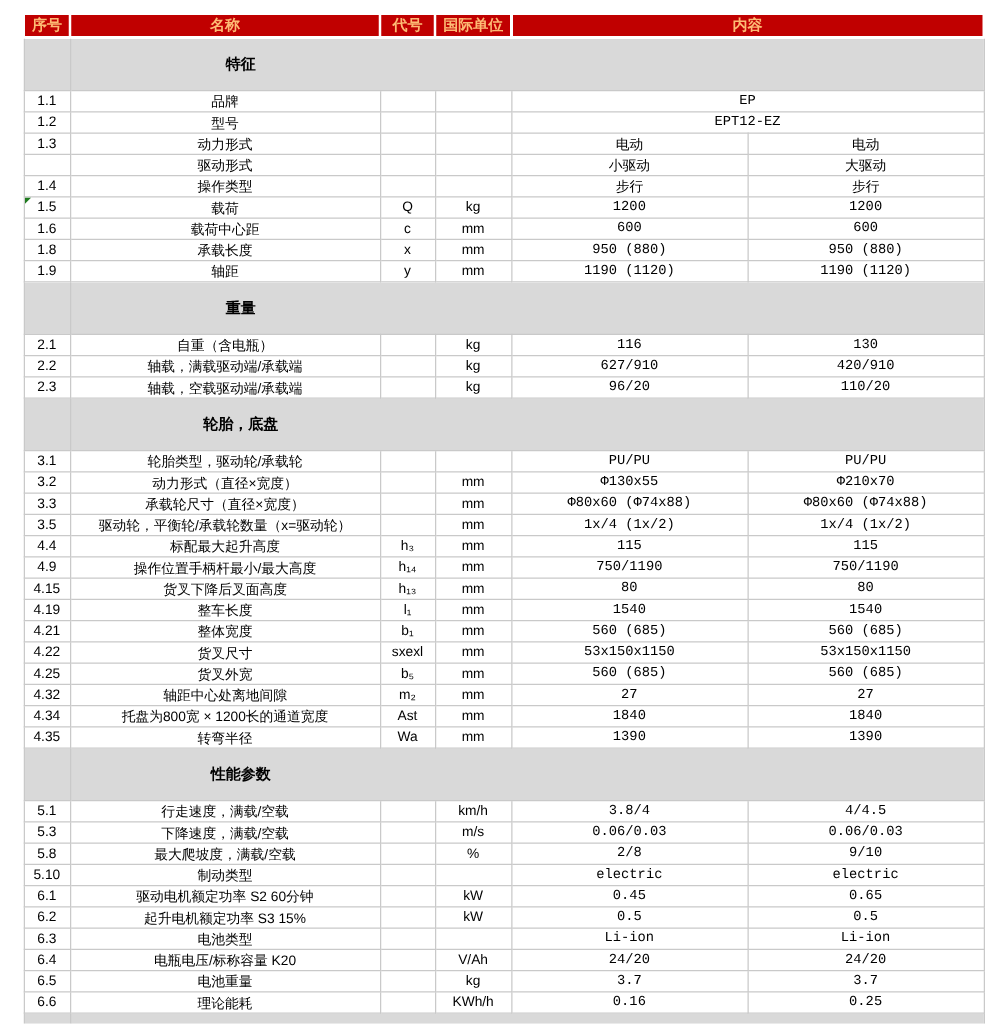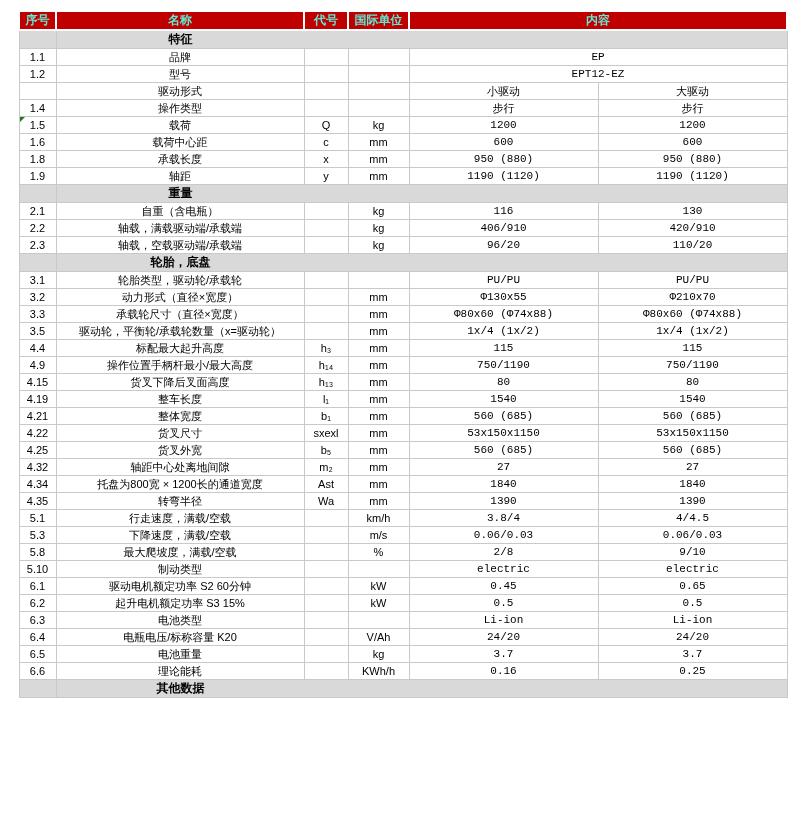--- a/index.html
+++ b/index.html
@@ -2,24 +2,24 @@
 <html><head>
 <meta charset="utf-8">
 <style>
   html,body{margin:0;padding:0;background:#fff;}
   .page{position:relative;width:800px;height:819px;background:#ffffff;overflow:hidden;
         font-family:"Liberation Sans","DejaVu Sans",sans-serif;}
   table.spec{position:absolute;left:18px;top:10px;width:768px;border-collapse:collapse;
         table-layout:fixed;font-size:11px;color:#000;}
   .spec td,.spec th{border:1px solid #c9c9c9;height:16px;padding:0 2px;text-align:center;
         overflow:hidden;white-space:nowrap;vertical-align:middle;}
-  .spec thead th{background:#C00000;color:#5eead4;border:2px solid #ffffff;
+  .spec thead th{background:#C00000;color:#fdba74;border:2px solid #ffffff;
         font-weight:bold;font-size:12px;height:17px;}
   tr.section td{background:#D9D9D9;}
-  td.section-merged{padding:0;text-align:left;}
+  td.section-merged{padding:12px;text-align:left;}
   .section-label{display:block;width:248px;text-align:center;font-weight:bold;font-size:12px;}
   td.val{font-family:"Liberation Mono","DejaVu Sans Mono",monospace;font-size:11px;}
   td.no-cell{position:relative;}
   .flag{position:absolute;left:0;top:0;width:0;height:0;
         border-top:5px solid #1e7b1e;border-right:5px solid transparent;}
   td.code-cell{font-family:"Liberation Sans","DejaVu Sans",sans-serif;}
 </style>
 </head>
 <body>
 
@@ -57,20 +57,28 @@
           <td class="val" colspan="2">EP</td>
         </tr>
         <tr>
           <td class="no-cell">1.2</td>
           <td>型号</td>
           <td class="code-cell"></td>
           <td></td>
           <td class="val" colspan="2">EPT12-EZ</td>
         </tr>
         <tr>
+          <td class="no-cell">1.3</td>
+          <td>动力形式</td>
+          <td class="code-cell"></td>
+          <td></td>
+          <td class="val">电动</td>
+          <td class="val">电动</td>
+        </tr>
+        <tr>
           <td class="no-cell"></td>
           <td>驱动形式</td>
           <td class="code-cell"></td>
           <td></td>
           <td class="val">小驱动</td>
           <td class="val">大驱动</td>
         </tr>
         <tr>
           <td class="no-cell">1.4</td>
           <td>操作类型</td>
@@ -123,21 +131,21 @@
           <td class="code-cell"></td>
           <td>kg</td>
           <td class="val">116</td>
           <td class="val">130</td>
         </tr>
         <tr>
           <td class="no-cell">2.2</td>
           <td>轴载，满载驱动端/承载端</td>
           <td class="code-cell"></td>
           <td>kg</td>
-          <td class="val">406/910</td>
+          <td class="val">627/910</td>
           <td class="val">420/910</td>
         </tr>
         <tr>
           <td class="no-cell">2.3</td>
           <td>轴载，空载驱动端/承载端</td>
           <td class="code-cell"></td>
           <td>kg</td>
           <td class="val">96/20</td>
           <td class="val">110/20</td>
         </tr>
@@ -251,20 +259,26 @@
           <td class="val">1840</td>
           <td class="val">1840</td>
         </tr>
         <tr>
           <td class="no-cell">4.35</td>
           <td>转弯半径</td>
           <td class="code-cell">Wa</td>
           <td>mm</td>
           <td class="val">1390</td>
           <td class="val">1390</td>
+        </tr>
+        <tr class="section">
+          <td class="no-cell"></td>
+          <td class="section-merged" colspan="5">
+            <span class="section-label">性能参数</span>
+          </td>
         </tr>
         <tr>
           <td class="no-cell">5.1</td>
           <td>行走速度，满载/空载</td>
           <td class="code-cell"></td>
           <td>km/h</td>
           <td class="val">3.8/4</td>
           <td class="val">4/4.5</td>
         </tr>
         <tr>

